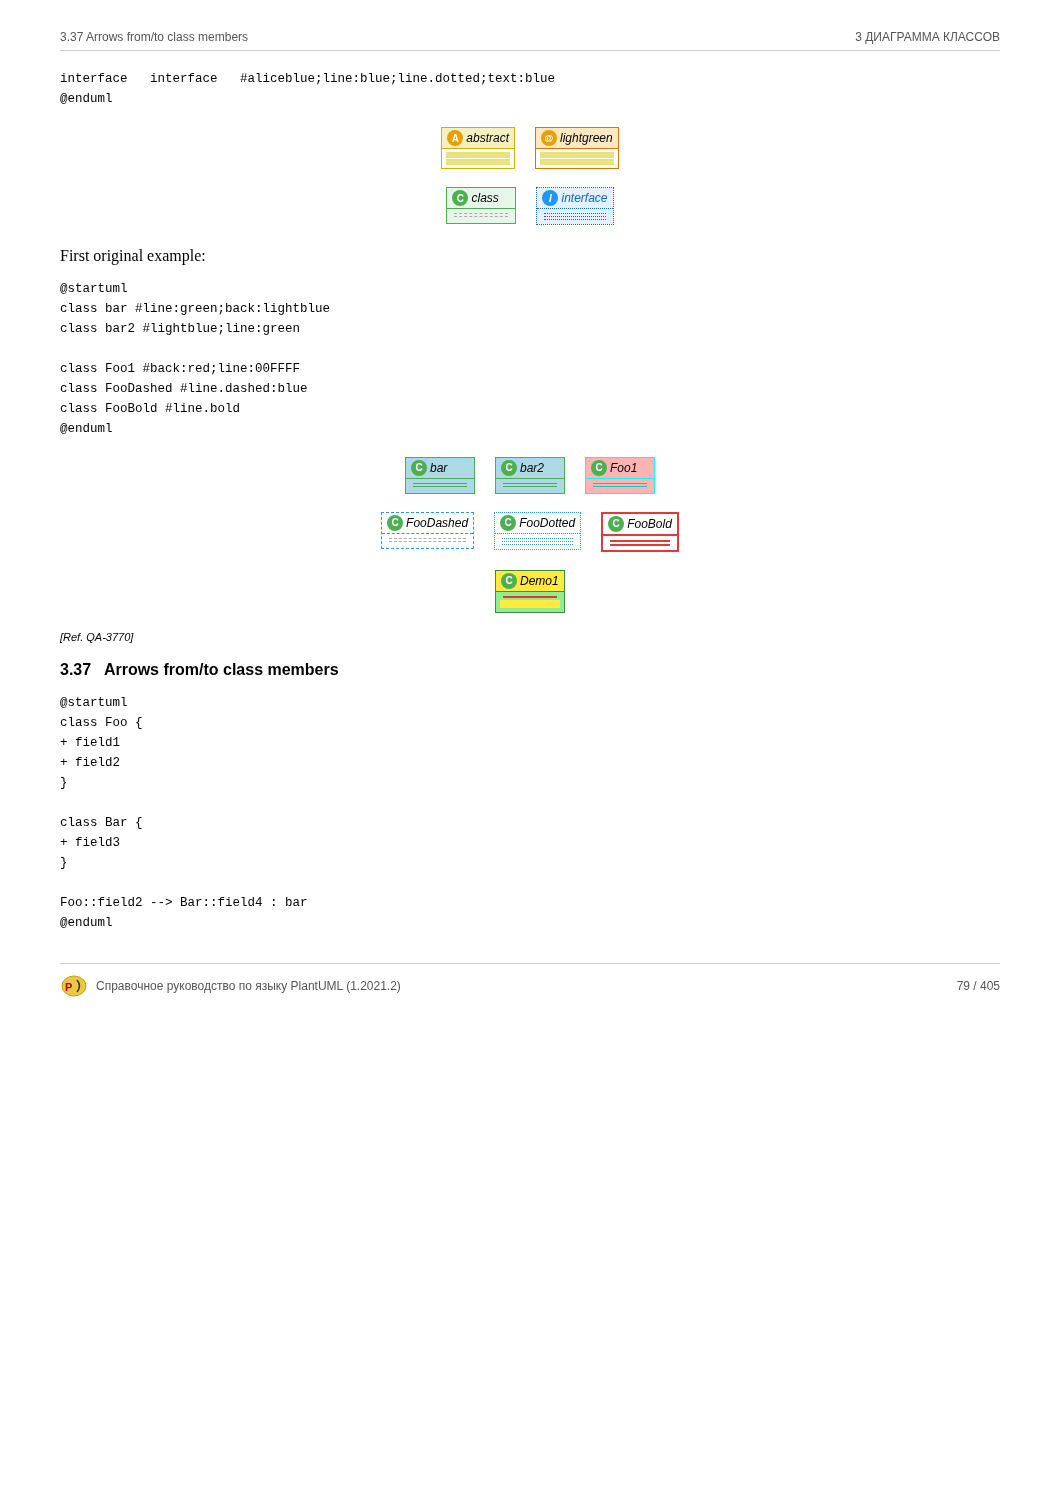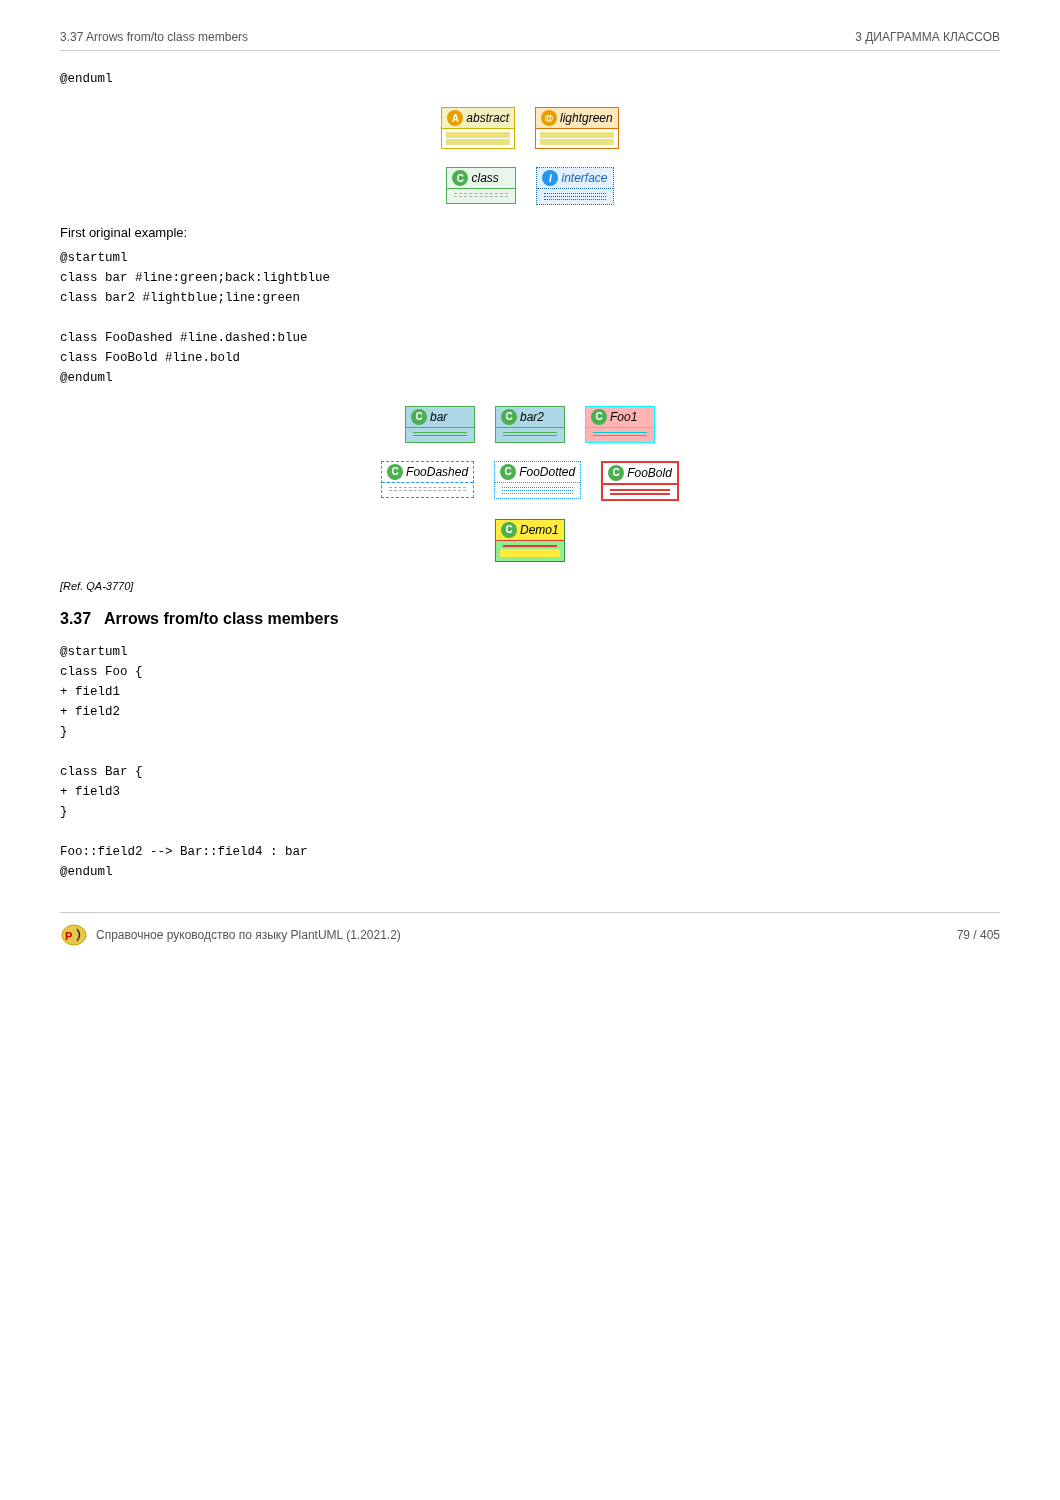--- a/index.html
+++ b/index.html
@@ -209,23 +209,24 @@
       min-height: 14px;
       padding: 2px 4px;
     }
     .uml-body-stripe {
       height: 6px;
       margin: 1px 0;
     }
     .stripe-yellow { background: #d4c800; opacity: 0.5; }
 
     .normal-text {
-      font-size: 13px;
-      margin: 4px 0;
+      font-size: 16px;
+      margin: 10px 0;
       line-height: 1.6;
+      font-family: Liberation Serif, serif;
     }
     .italic-ref {
       font-style: italic;
       font-size: 11px;
       margin: 8px 0 16px 0;
     }
     .section-title {
       font-size: 16px;
       font-weight: bold;
       margin: 18px 0 14px 0;
@@ -278,20 +279,21 @@
 <body>
 
 <div class="page">
 
   <div class="header-line">
     <span>3.37   Arrows from/to class members</span>
     <span>3   ДИАГРАММА КЛАССОВ</span>
   </div>
 
   <div class="code-block">
+    <div>interface &nbsp; interface &nbsp; #aliceblue;line:blue;line.dotted;text:blue</div>
     <div>@enduml</div>
   </div>
 
   <div class="diagram-row">
 
     <div class="uml-box box-abstract">
       <div class="uml-box-header">
         <span class="uml-icon icon-a">A</span>
         <span>abstract</span>
       </div>
@@ -339,20 +341,21 @@
     </div>
   </div>
 
   <div class="normal-text">First original example:</div>
 
   <div class="code-block">
     <div>@startuml</div>
     <div>class bar #line:green;back:lightblue</div>
     <div>class bar2 #lightblue;line:green</div>
     <div>&nbsp;</div>
+    <div>class Foo1 #back:red;line:00FFFF</div>
     <div>class FooDashed #line.dashed:blue</div>
     <div>class FooBold #line.bold</div>
     <div>@enduml</div>
   </div>
 
   <div class="diagram-row">
 
     <div class="uml-box box-bar">
       <div class="uml-box-header">
         <span class="uml-icon icon-c">C</span>

